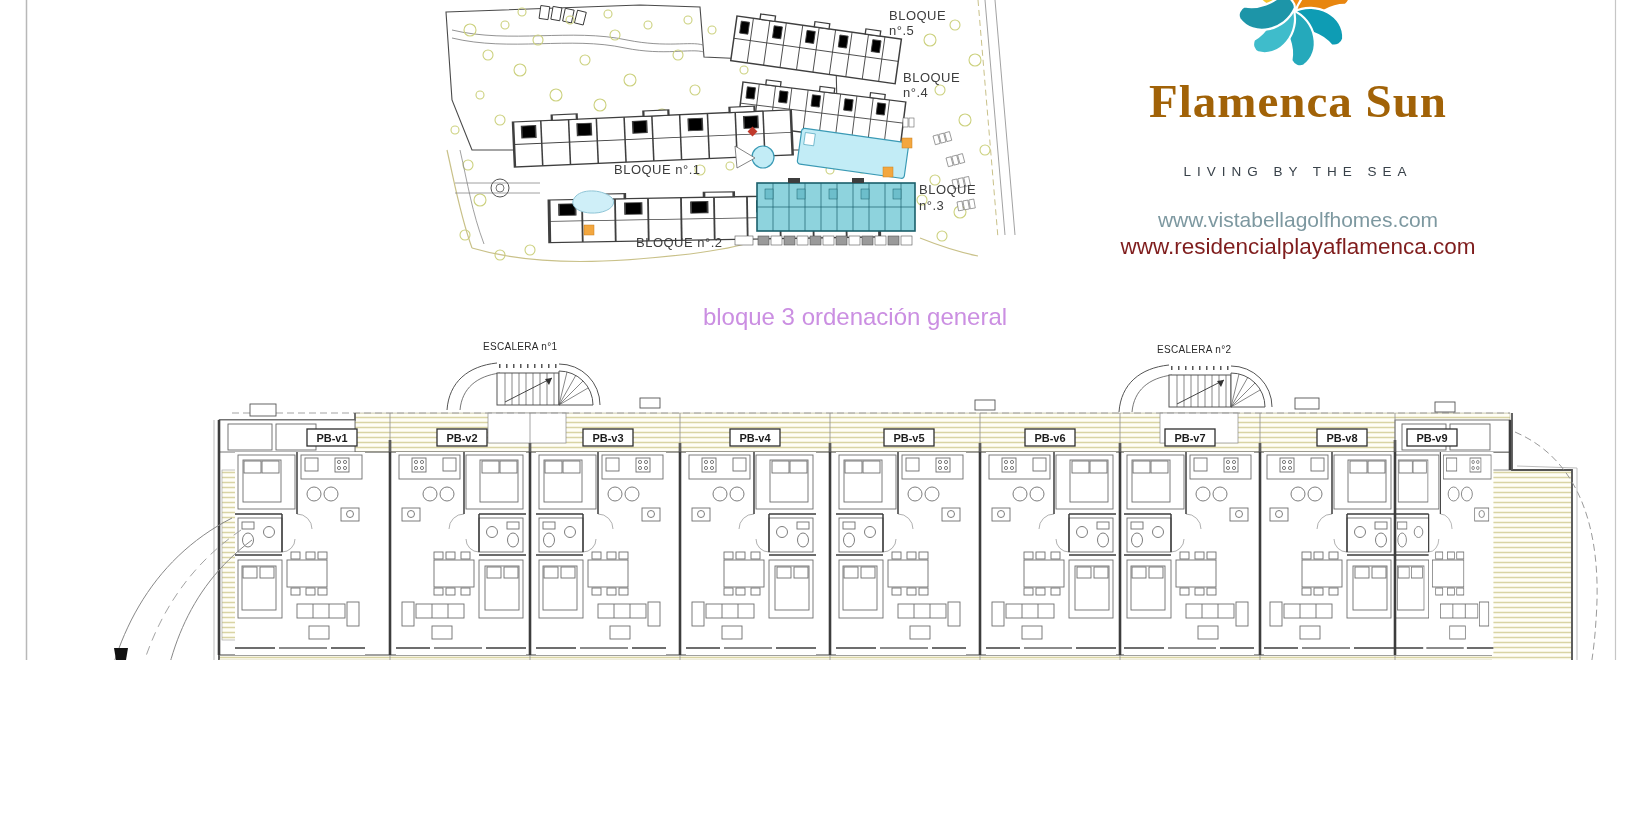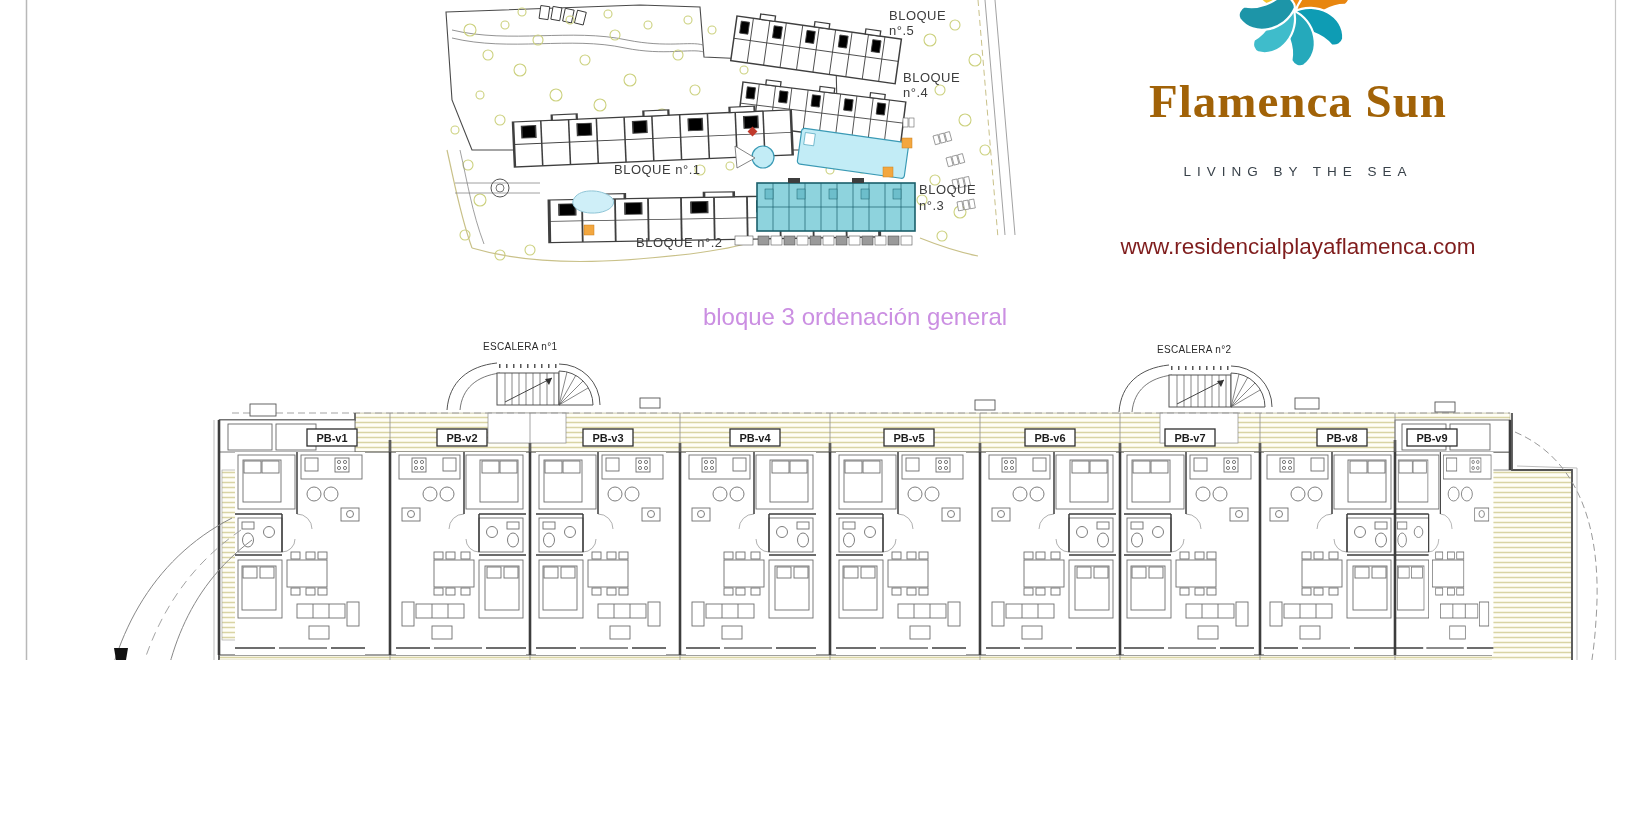--- a/index.html
+++ b/index.html
@@ -544,16 +544,17 @@
     <g transform="rotate(135)">
           <path d="M0,2 C12,-20 44,-24 56,-4 C58,1 55,6 50,8 C36,4 20,9 10,18 C4,13 -1,7 0,2 Z" fill="#3fbccb"></path>
         </g>
     <g transform="rotate(175)">
           <path d="M0,2 C12,-20 44,-24 56,-4 C58,1 55,6 50,8 C36,4 20,9 10,18 C4,13 -1,7 0,2 Z" fill="#1d95a8"></path>
         </g>
   </g>
 </svg>
 <div class="ov brand-name">Flamenca Sun</div>
 <div class="ov brand-tagline">LIVING BY THE SEA</div>
+<div class="ov url1">www.vistabellagolfhomes.com</div>
 <div class="ov url2">www.residencialplayaflamenca.com</div>
 <div class="ov caption">bloque 3 ordenación general</div>
 
 </div>
 
 </body></html>

